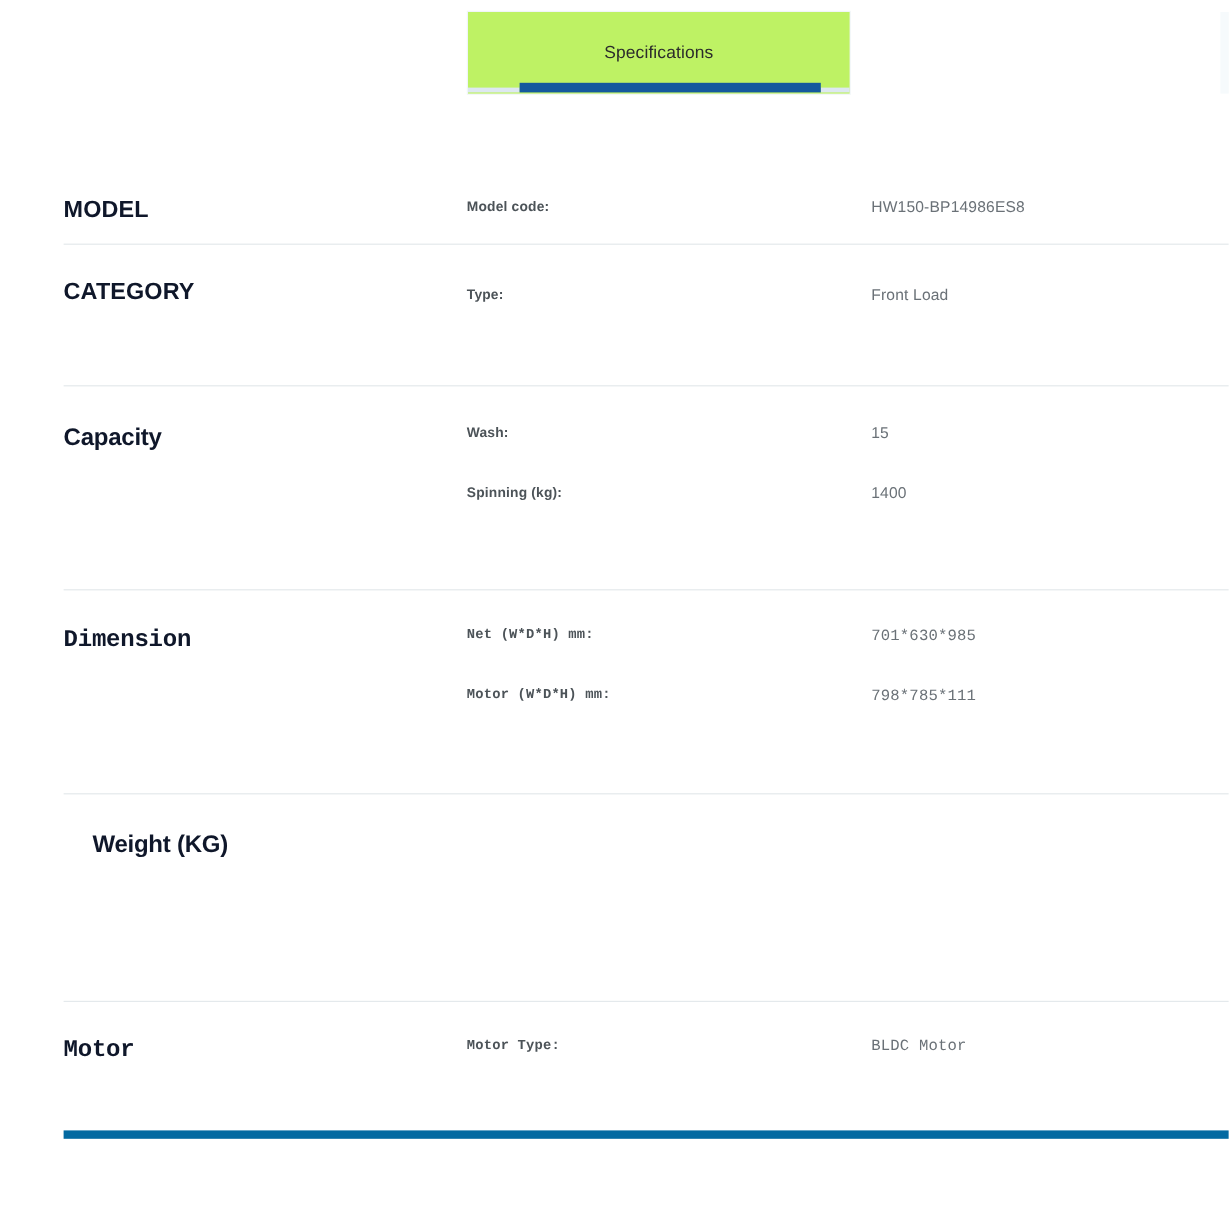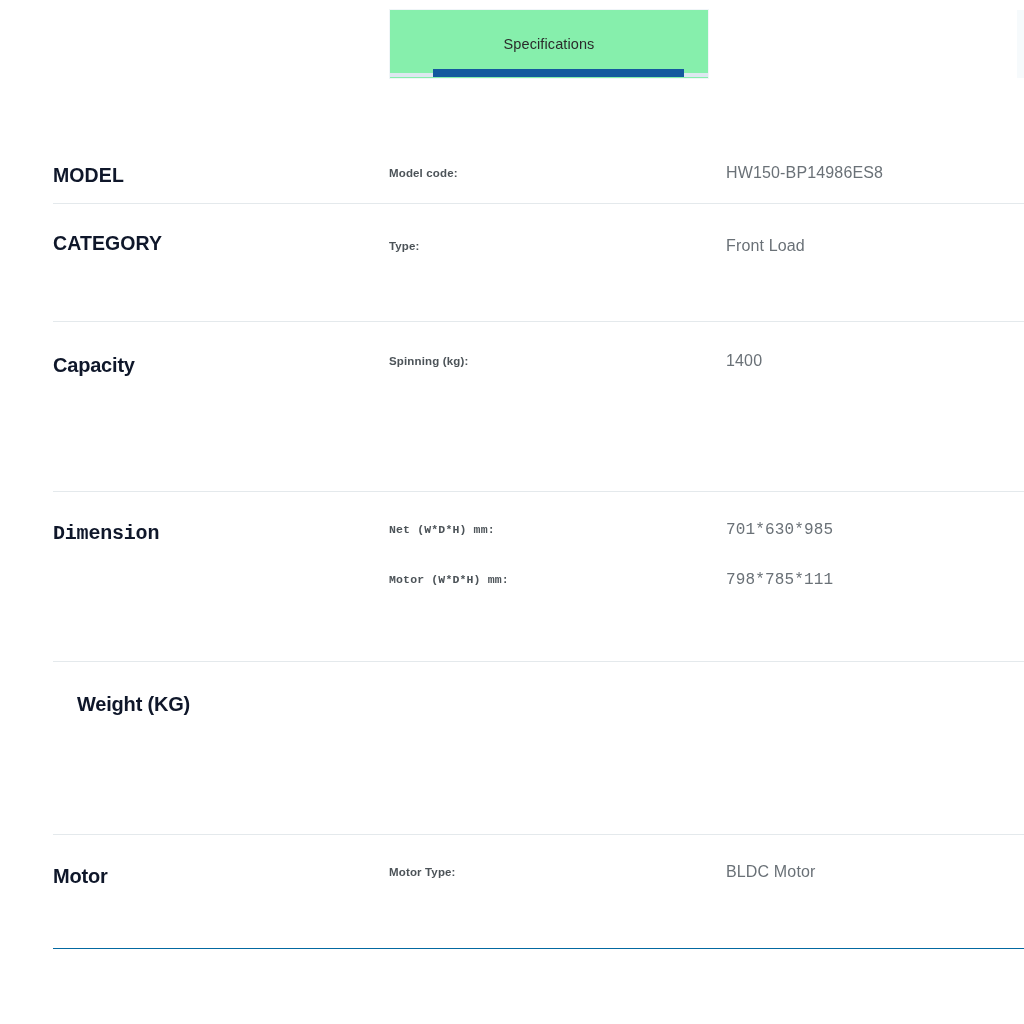--- a/index.html
+++ b/index.html
@@ -21,21 +21,21 @@
     position: absolute;
     left: 0;
     top: 0;
     width: 1024px;
     height: 86px;
   }
   .tab {
     position: absolute;
     top: 10px;
     height: 68px;
-    background: #86efac;
+    background: #bef264;
     box-sizing: border-box;
   }
   .tab-primary {
     left: 390px;
     width: 318px;
     box-shadow: 0 0 0 1px #f0f5f8;
   }
   .tab-secondary {
     left: 1017px;
     width: 60px;
@@ -75,21 +75,21 @@
     left: 0;
     top: 86px;
     width: 1024px;
   }
   .spec-section {
     position: relative;
     border-bottom: 1px solid #e4e9ec;
     margin-left: 53px;
     box-sizing: border-box;
   }
-  .spec-section:last-child { border-bottom: 1px solid #0369a1; }
+  .spec-section:last-child { border-bottom: 7px solid #0369a1; font-family: Liberation Mono, monospace; }
 
   .section-title {
     position: absolute;
     left: 0;
     top: 0;
     width: 320px;
     font-weight: bold;
     font-size: 20px;
     color: #0f172a;
     letter-spacing: -0.2px;
@@ -118,21 +118,21 @@
     font-weight: bold;
     font-size: 11.5px;
     color: #4c5358;
     letter-spacing: 0.15px;
     line-height: 14px;
   }
   .row-value {
     position: absolute;
     left: 337px;
     top: 0;
-    font-size: 16px;
+    font-size: 13px;
     color: #6a7177;
     letter-spacing: 0.15px;
     line-height: 14px;
   }
 
   
   .sec-h-model     { height: 118px; }
   .sec-h-category  { height: 118px; }
   .sec-h-capacity  { height: 170px; }
   .sec-h-dimension { height: 170px; font-family: Liberation Mono, monospace; }
@@ -186,20 +186,24 @@
         <div class="spec-row">
           <div class="row-label">Type:</div>
           <div class="row-value">Front Load</div>
         </div>
       </div>
     </div>
     <div class="spec-section sec-h-capacity">
       <div class="section-title title-off-capacity">Capacity</div>
       <div class="rows rows-off-capacity">
         <div class="spec-row">
+          <div class="row-label">Wash:</div>
+          <div class="row-value">15</div>
+        </div>
+        <div class="spec-row">
           <div class="row-label">Spinning (kg):</div>
           <div class="row-value">1400</div>
         </div>
       </div>
     </div>
     <div class="spec-section sec-h-dimension">
       <div class="section-title title-off-dimension">Dimension</div>
       <div class="rows rows-off-dimension">
         <div class="spec-row">
           <div class="row-label">Net (W*D*H) mm:</div>

